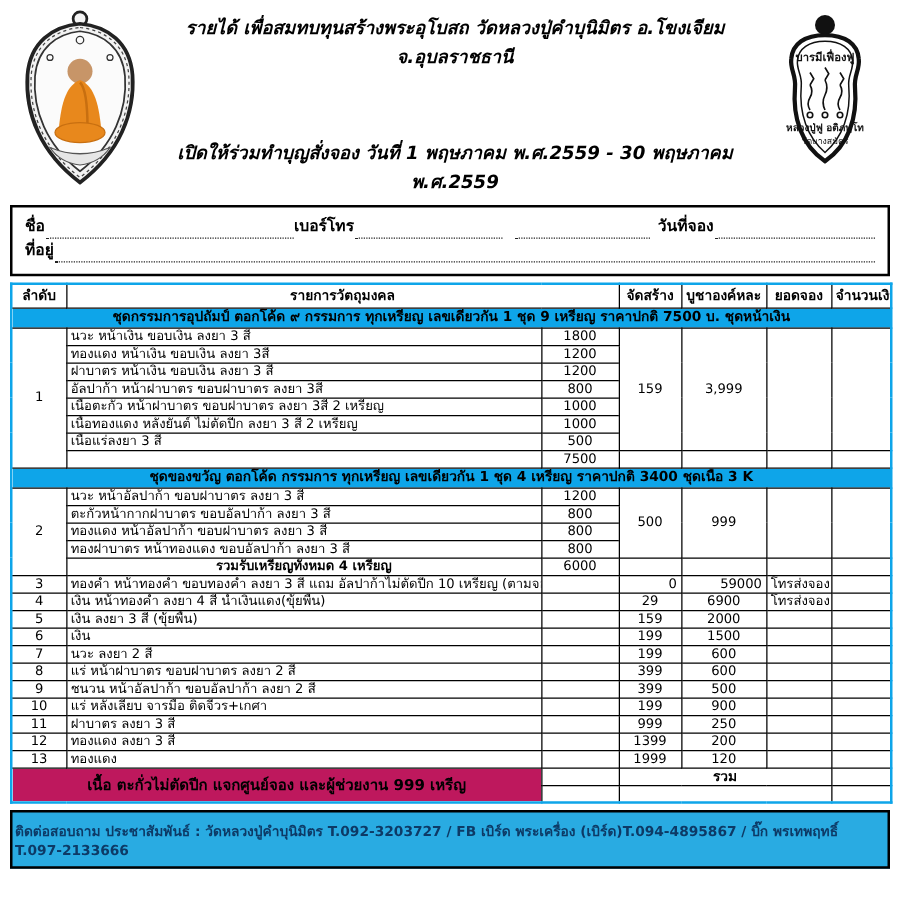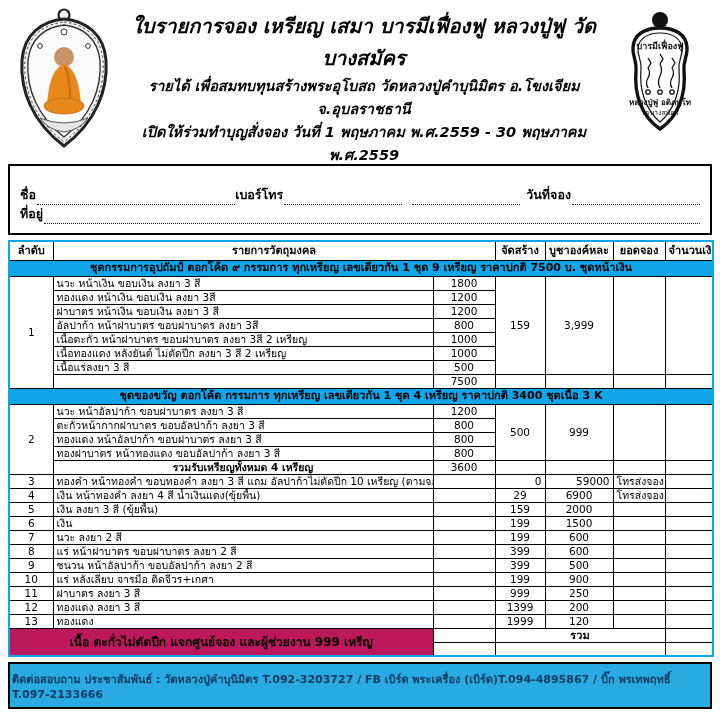--- a/index.html
+++ b/index.html
@@ -9,21 +9,21 @@
   
   .header { display:flex; align-items:flex-start; padding:6px 10px 0 10px; height:158px; }
   .logo-left { width:108px; flex:0 0 108px; }
   .logo-right { width:100px; flex:0 0 100px; padding-top:2px; }
   .header-text { flex:1; display:flex; flex-direction:column; justify-content:space-between; height:150px; text-align:center; padding:4px 4px 0 4px; }
   .h-title { font-size:20px; font-weight:bold; font-style:italic; letter-spacing:0; }
   .h-sub   { font-size:14.5px; font-weight:bold; font-style:italic; }
   .h-sub3  { font-size:13.5px; font-weight:bold; font-style:italic; }
 
   
-  .form-box { border:2px solid #000; margin:6px 8px 5px 8px; padding:20px 10px 9px 10px; }
+  .form-box { border:2px solid #000; margin:6px 8px 5px 8px; padding:6px 10px 9px 10px; }
   .form-line { display:flex; align-items:flex-end; height:19px; font-size:12.5px; font-weight:bold; }
   .dots { border-bottom:1.6px dotted #222; height:14px; display:inline-block; }
   .grow { flex:1; }
   .w110 { width:108px; } .w120 { width:118px; } .w130 { width:128px; }
   .gapsp { width:10px; }
   .lbl { white-space:nowrap; padding-right:1px; }
 
   
   table { border-collapse:collapse; width:704px; margin:0 8px; table-layout:fixed; border:2px solid #0ea5e9; }
   td, th { border:1px solid #000; font-size:10.5px; height:14px; line-height:1.2; padding:0 3px; overflow:hidden; white-space:nowrap; vertical-align:middle; }
@@ -59,21 +59,20 @@
         <circle cx="54" cy="51" r="10" fill="#c79568"></circle>
         <path d="M54,58 C64,62 69,74 71,98 C60,105 48,105 37,98 C39,74 44,62 54,58 Z" fill="#e8881c"></path>
         <path d="M54,60 C58,64 60,78 60,96" fill="none" stroke="#c86f10" stroke-width="2"></path>
         <ellipse cx="54" cy="100" rx="20" ry="8" fill="#e8881c"></ellipse>
         <ellipse cx="54" cy="100" rx="20" ry="8" fill="none" stroke="#c86f10" stroke-width="1"></ellipse>
         <path d="M30,112 Q54,122 78,112 Q70,124 54,126 Q38,124 30,112 Z" fill="#e6e6e6" stroke="#555" stroke-width="1"></path>
       </svg>
     </div>
 
     <div class="header-text">
-      <div class="h-title">ใบรายการจอง เหรียญ เสมา บารมีเฟื่องฟู หลวงปู่ฟู วัดบางสมัคร</div>
       <div class="h-sub">รายได้ เพื่อสมทบทุนสร้างพระอุโบสถ วัดหลวงปู่คำบุนิมิตร อ.โขงเจียม จ.อุบลราชธานี</div>
       <div class="h-sub">เปิดให้ร่วมทำบุญสั่งจอง วันที่ 1 พฤษภาคม พ.ศ.2559 - 30 พฤษภาคม พ.ศ.2559</div>
     </div>
 
     <div class="logo-right">
       <svg width="100" height="148" viewBox="0 0 100 148">
         <circle cx="50" cy="12" r="8" fill="#111"></circle>
         <path d="M50,20 C66,20 76,27 77,39 C78,48 73,52 74,62 C76,86 69,108 50,121 C31,108 24,86 26,62 C27,52 22,48 23,39 C24,27 34,20 50,20 Z" fill="#fff" stroke="#111" stroke-width="3.4"></path>
         <path d="M50,25 C63,25 71,31 72,40 C73,48 68,52 69,61 C71,83 64,102 50,114 C36,102 29,83 31,61 C32,52 27,48 28,40 C29,31 37,25 50,25 Z" fill="none" stroke="#111" stroke-width="1.2"></path>
         <text x="50" y="41" text-anchor="middle" font-size="9" font-weight="bold" fill="#111">บารมีเฟื่องฟู</text>
@@ -195,21 +194,21 @@
     <tr>
           <td class="itm">ทองแดง หน้าอัลปาก้า ขอบฝาบาตร ลงยา  3 สี</td>
           <td class="c">800</td>
         </tr>
     <tr>
           <td class="itm">ทองฝาบาตร หน้าทองแดง ขอบอัลปาก้า ลงยา 3 สี</td>
           <td class="c">800</td>
         </tr>
     <tr>
       <td class="subl">รวมรับเหรียญทั้งหมด  4 เหรียญ</td>
-      <td class="c">3600</td>
+      <td class="c">6000</td>
       <td></td>
           <td></td>
           <td></td>
           <td></td>
     </tr>
 
     <tr>
       <td class="c">3</td>
       <td class="itm">ทองคำ หน้าทองคำ ขอบทองคำ ลงยา 3 สี  แถม อัลปาก้าไม่ตัดปีก 10 เหรียญ (ตามจอง)</td>
       <td></td>

